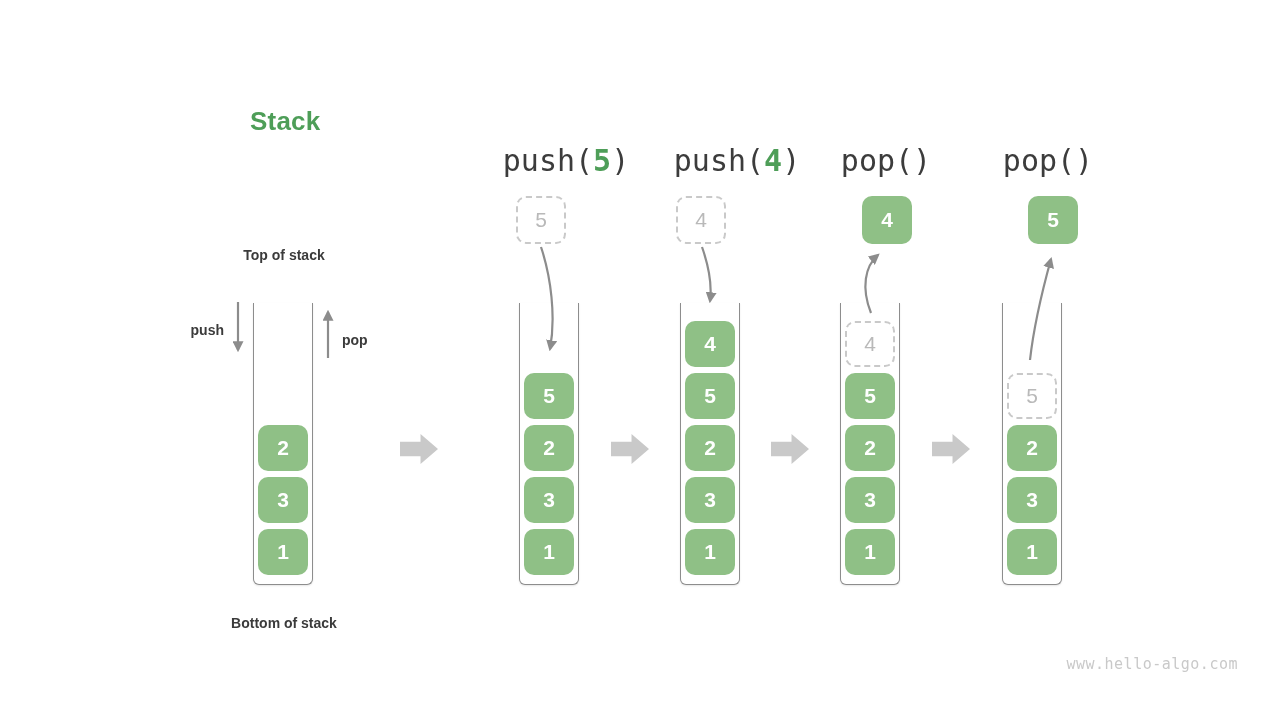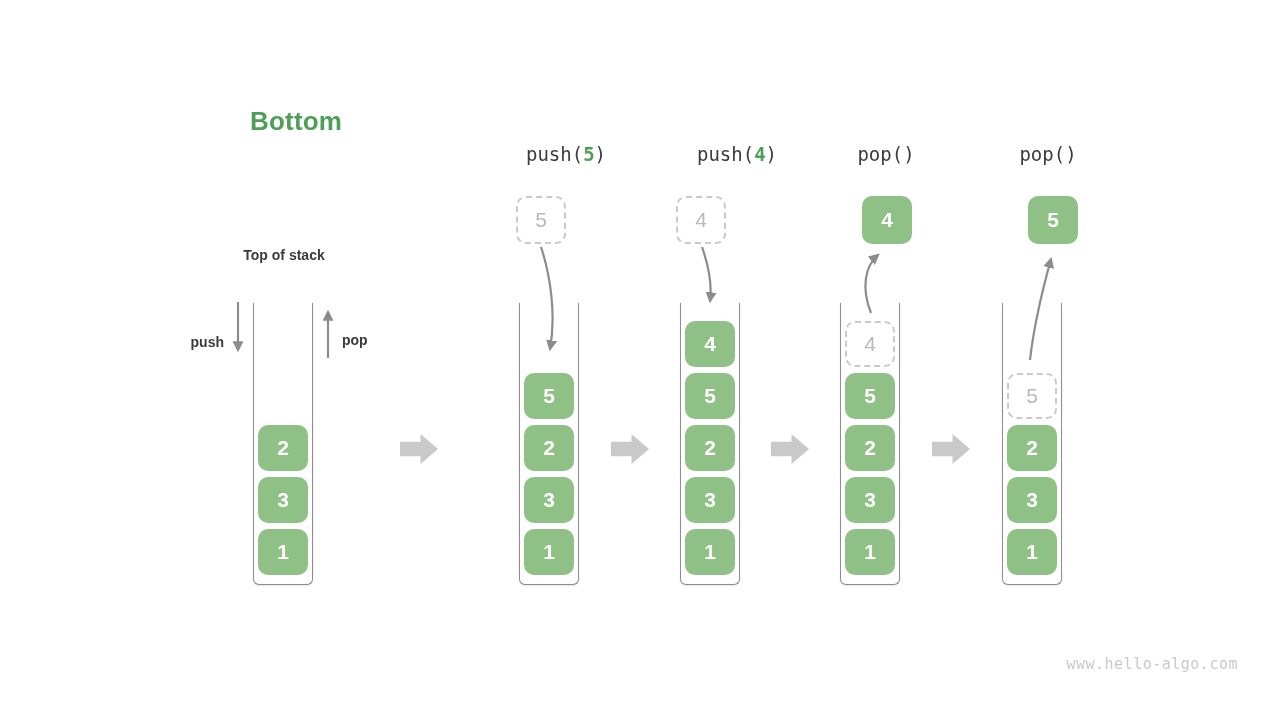--- a/index.html
+++ b/index.html
@@ -9,25 +9,25 @@
   }
   .title{
     position:absolute;left:250px;top:106px;
     font-size:26px;font-weight:bold;color:#4e9e58;letter-spacing:0.2px;
   }
   .side-label{
     position:absolute;color:#3b3b3b;font-size:14px;font-weight:bold;white-space:nowrap;
   }
   .lbl-top{left:284px;top:247px;transform:translateX(-50%);}
   .lbl-bottom{left:284px;top:615px;transform:translateX(-50%);}
-  .lbl-push{left:150px;top:322px;width:74px;text-align:right;margin-top:12px;}
+  .lbl-push{left:150px;top:322px;width:74px;text-align:right;}
   .lbl-pop{left:342px;top:332px;}
   .op{
     position:absolute;top:143px;transform:translateX(-50%);
-    font-family:"DejaVu Sans Mono",monospace;font-size:19px;color:#3c3c3c;white-space:nowrap;
+    font-family:"DejaVu Sans Mono",monospace;font-size:30px;color:#3c3c3c;white-space:nowrap;
   }
   .op .arg{color:#4e9e58;font-weight:bold;}
   .op1{left:566px;} .op2{left:737px;} .op3{left:886px;} .op4{left:1048px;}
   .well{
     position:absolute;top:303px;width:60px;height:282px;box-sizing:border-box;
     border:1.5px solid #8d8d8d;border-top:none;border-radius:0 0 6px 6px;
     box-shadow:0 1px 2px rgba(0,0,0,0.10);
     background:#ffffff;
   }
   .w1{left:253px;} .w2{left:519px;} .w3{left:680px;} .w4{left:840px;} .w5{left:1002px;}
@@ -55,25 +55,26 @@
   .watermark{
     position:absolute;right:42px;top:655px;
     font-family:"DejaVu Sans Mono",monospace;font-size:15px;color:#c9c9c9;letter-spacing:0.5px;
   }
 </style>
 </head>
 <body>
 
 <div class="canvas">
 
-  <div class="title">Bottom</div>
+  <div class="title">Stack</div>
 
   <div class="side-label lbl-top">Top of stack</div>
   <div class="side-label lbl-push">push</div>
   <div class="side-label lbl-pop">pop</div>
+  <div class="side-label lbl-bottom">Bottom of stack</div>
 
   <div class="op op1"><span>push(</span><span class="arg">5</span><span>)</span></div>
   <div class="op op2"><span>push(</span><span class="arg">4</span><span>)</span></div>
   <div class="op op3"><span>pop()</span><span class="arg"></span><span></span></div>
   <div class="op op4"><span>pop()</span><span class="arg"></span><span></span></div>
 
   <div class="cell dashed rf f2">5</div>
   <div class="cell dashed rf f3">4</div>
   <div class="cell rf f4">4</div>
   <div class="cell rf f5">5</div>

